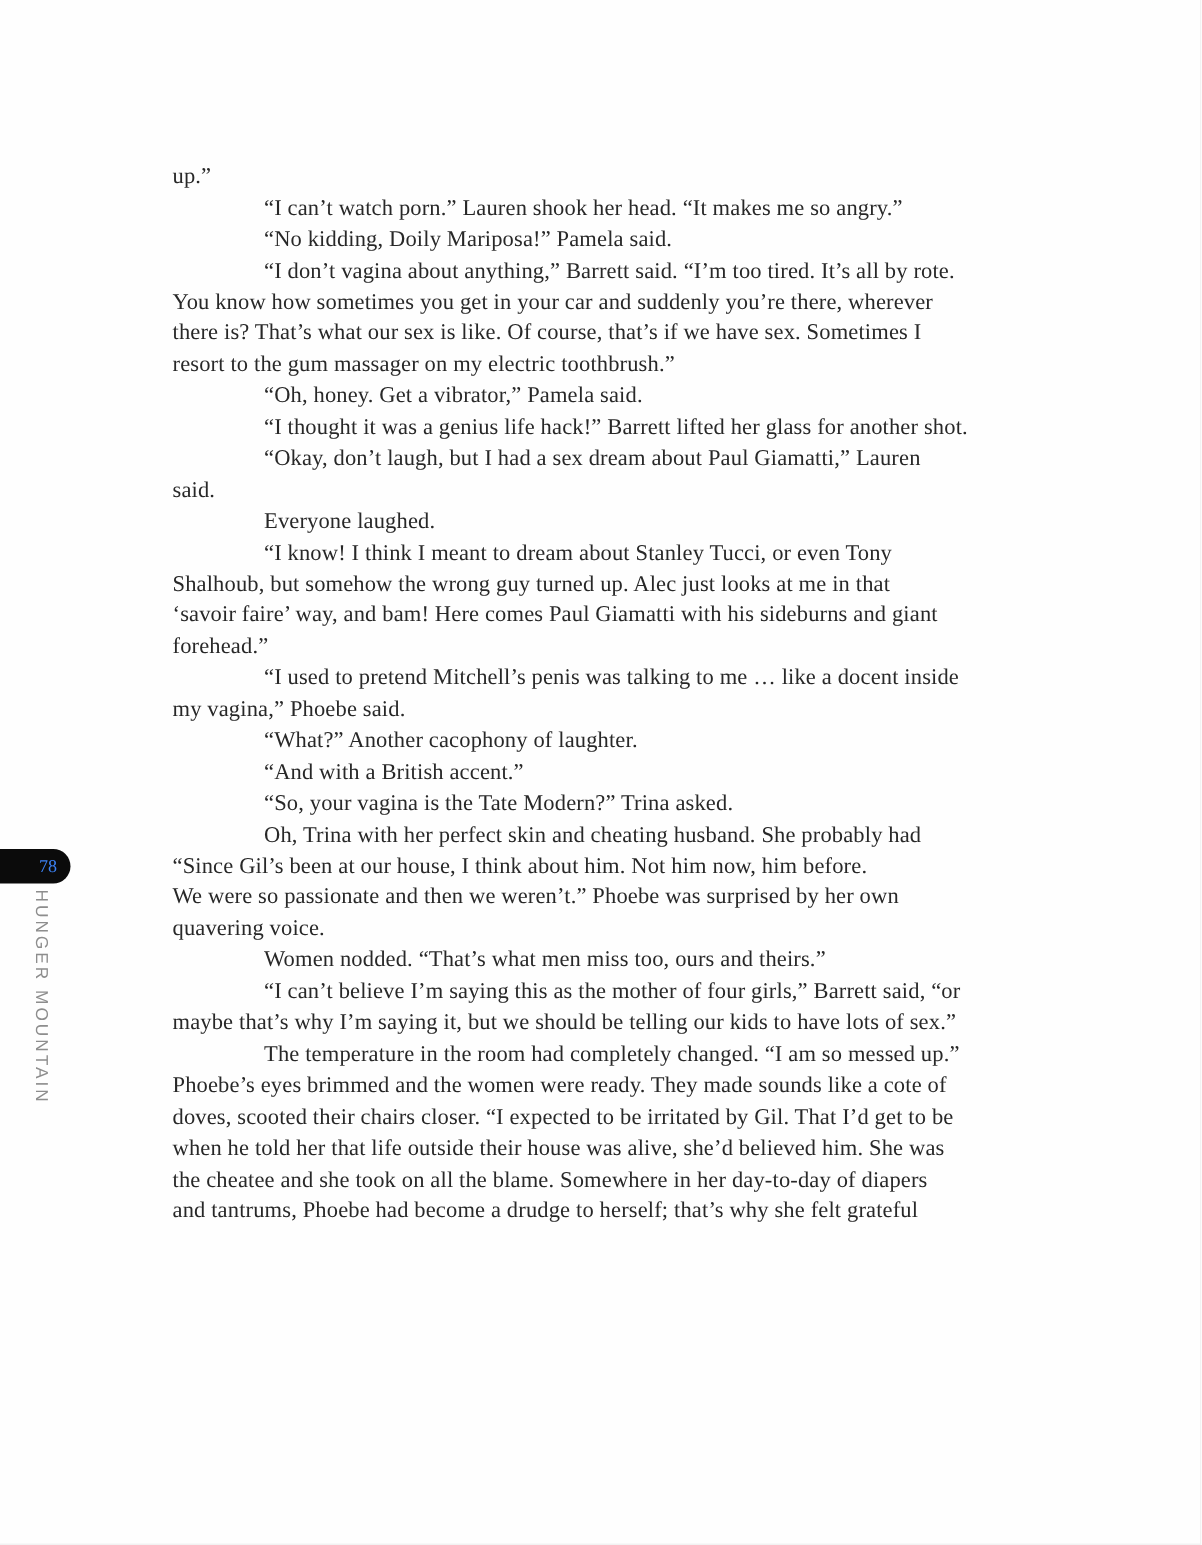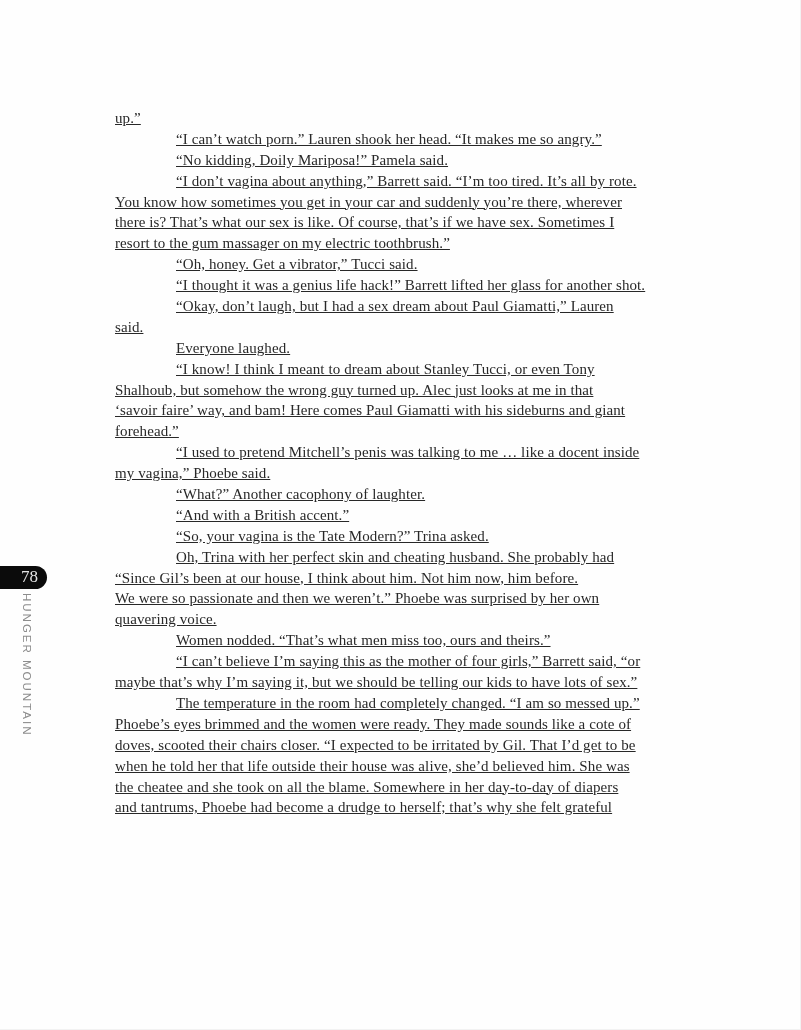--- a/index.html
+++ b/index.html
@@ -24,38 +24,37 @@
     top: 108px;
     width: 602px;
     color: #282828;
     font-size: 15px;
     line-height: 20.9px;
     letter-spacing: 0.1px;
   }
   .line {
     white-space: pre;
     height: 20.9px;
-    text-decoration: underline;
   }
   .line.indent {
     padding-left: 61px;
   }
   .page-tab {
     position: absolute;
     left: 0;
     top: 566px;
     width: 47px;
     height: 23px;
     background: #0b0b0b;
     border-radius: 0 11.5px 11.5px 0;
-    color: #e5e5e5;
+    color: #3b82f6;
     text-align: right;
     box-sizing: border-box;
     padding-right: 9px;
-    font-size: 17px;
+    font-size: 12px;
     line-height: 22px;
   }
   .journal-title {
     position: absolute;
     left: 21px;
     top: 593px;
     writing-mode: vertical-rl;
     text-orientation: mixed;
     font-family: "Liberation Sans", sans-serif;
     font-size: 11.5px;
@@ -76,21 +75,21 @@
   <div class="journal-title">HUNGER MOUNTAIN</div>
 
   <div class="text-block">
       <div class="line">up.”</div>
       <div class="line indent">“I can’t watch porn.” Lauren shook her head. “It makes me so angry.”</div>
       <div class="line indent">“No kidding, Doily Mariposa!” Pamela said.</div>
       <div class="line indent">“I don’t vagina about anything,” Barrett said. “I’m too tired. It’s all by rote.</div>
       <div class="line">You know how sometimes you get in your car and suddenly you’re there, wherever</div>
       <div class="line">there is? That’s what our sex is like. Of course, that’s if we have sex. Sometimes I</div>
       <div class="line">resort to the gum massager on my electric toothbrush.”</div>
-      <div class="line indent">“Oh, honey. Get a vibrator,” Tucci said.</div>
+      <div class="line indent">“Oh, honey. Get a vibrator,” Pamela said.</div>
       <div class="line indent">“I thought it was a genius life hack!” Barrett lifted her glass for another shot.</div>
       <div class="line indent">“Okay, don’t laugh, but I had a sex dream about Paul Giamatti,” Lauren</div>
       <div class="line">said.</div>
       <div class="line indent">Everyone laughed.</div>
       <div class="line indent">“I know! I think I meant to dream about Stanley Tucci, or even Tony</div>
       <div class="line">Shalhoub, but somehow the wrong guy turned up. Alec just looks at me in that</div>
       <div class="line">‘savoir faire’ way, and bam! Here comes Paul Giamatti with his sideburns and giant</div>
       <div class="line">forehead.”</div>
       <div class="line indent">“I used to pretend Mitchell’s penis was talking to me … like a docent inside</div>
       <div class="line">my vagina,” Phoebe said.</div>

